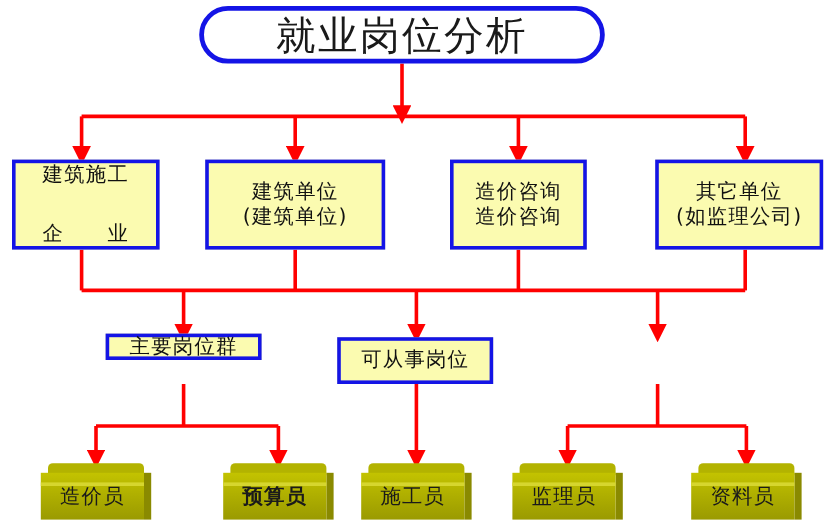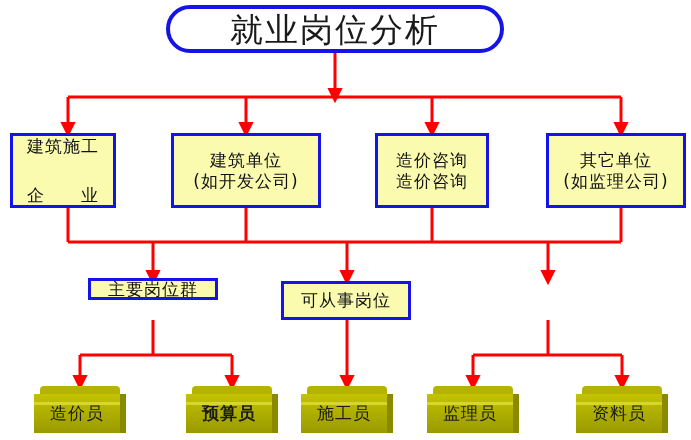--- a/index.html
+++ b/index.html
@@ -174,28 +174,28 @@
       <path d="M 473 355 L 622 355"></path>
       <path d="M 473 355 L 473 384" marker-end="url(#ah)"></path>
       <path d="M 622 355 L 622 384" marker-end="url(#ah)"></path>
     </g>
   </svg>
 
   <div class="title-pill">
     <span class="label">就业岗位分析</span>
   </div>
 
-  <div class="ybox l1" style="left:10px; top:133px; width:106px; height:75px;gap:28px;">
+  <div class="ybox l1" style="left:10px; top:133px; width:123px; height:75px;gap:28px;">
     <span class="line">建筑施工</span>
     <span class="line">企　　业</span>
   </div>
 
   <div class="ybox l1" style="left:171px; top:133px; width:150px; height:75px;">
     <span class="line">建筑单位</span>
-    <span class="line">(如开发公司)</span>
+    <span class="line">(建筑单位)</span>
   </div>
 
   <div class="ybox l1" style="left:375px; top:133px; width:114px; height:75px;">
     <span class="line">造价咨询</span>
     <span class="line">造价咨询</span>
   </div>
 
   <div class="ybox l1" style="left:546px; top:133px; width:140px; height:75px;">
     <span class="line">其它单位</span>
     <span class="line">(如监理公司)</span>

